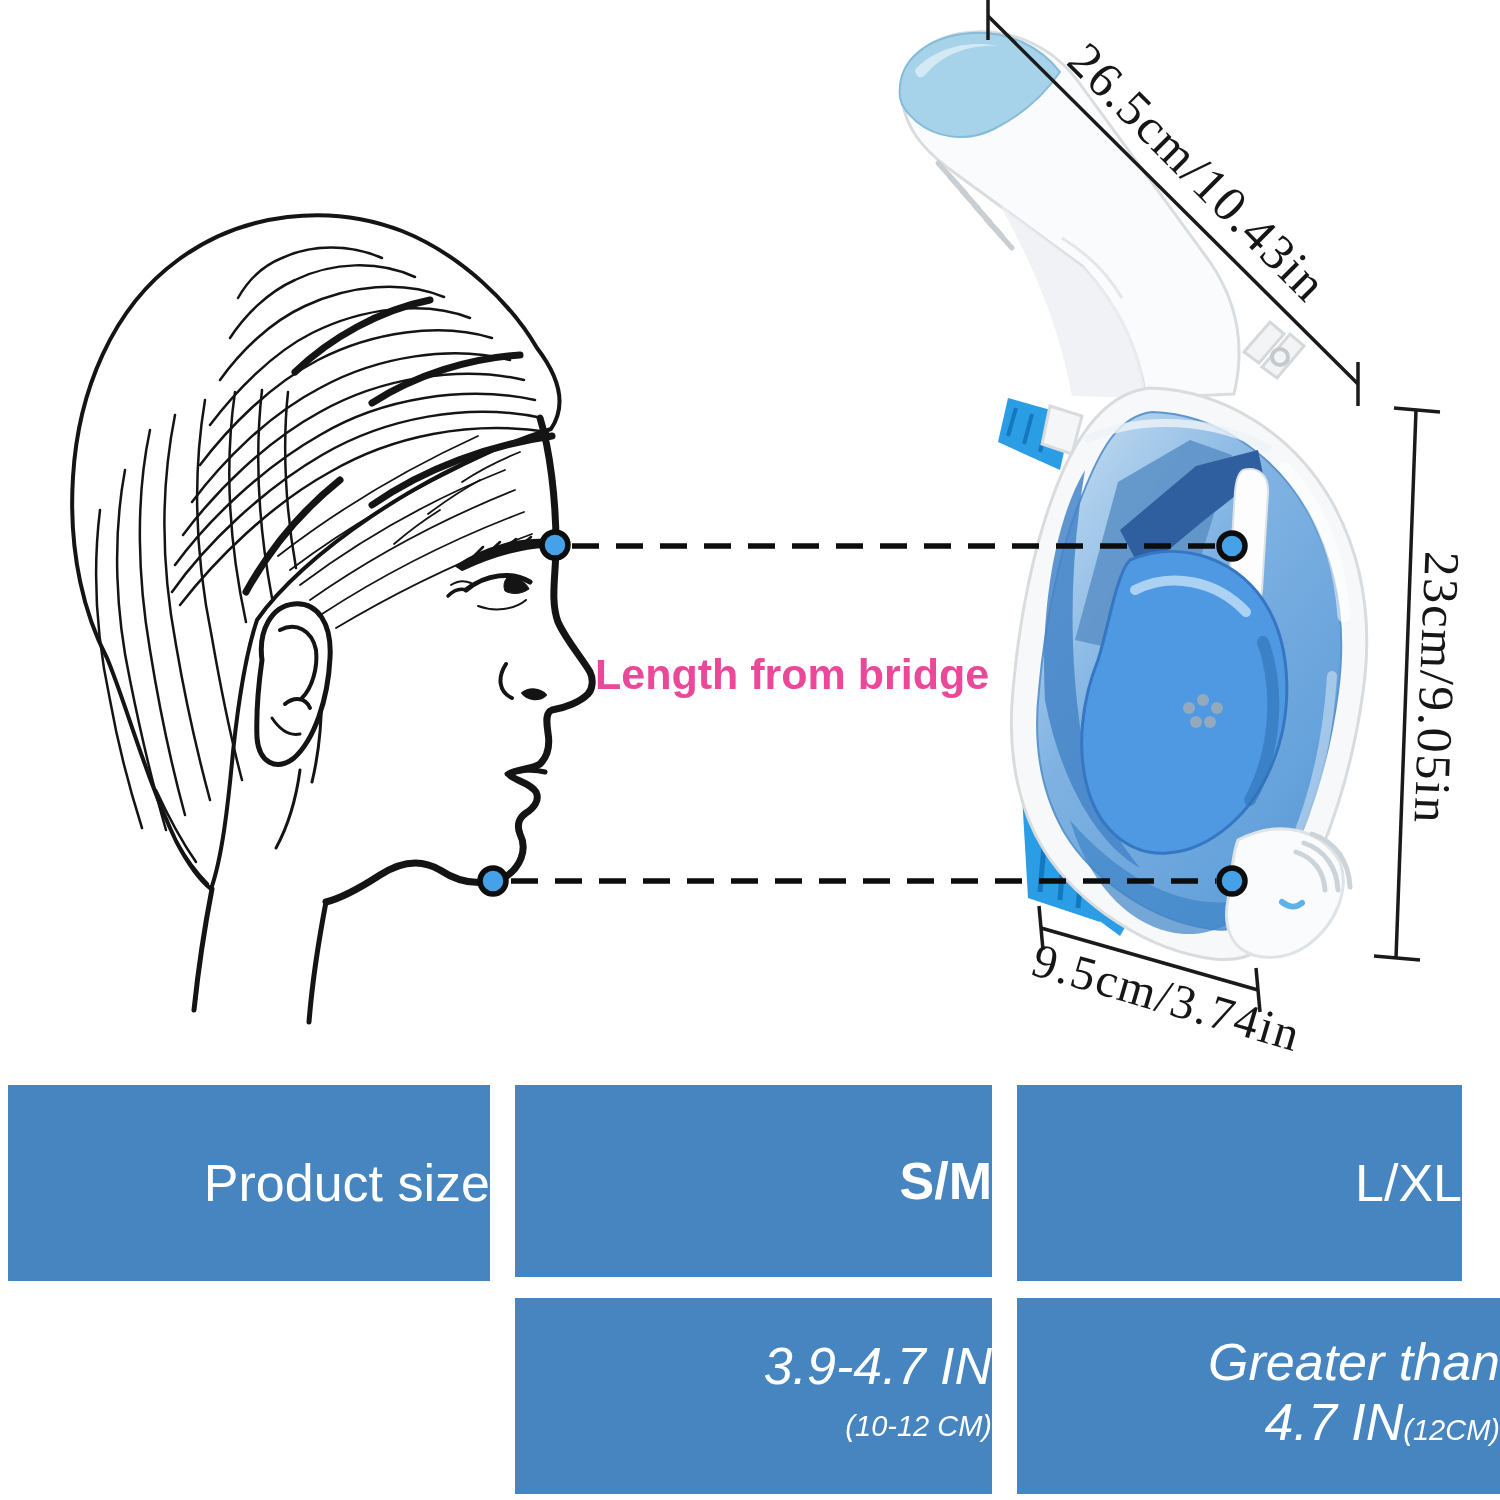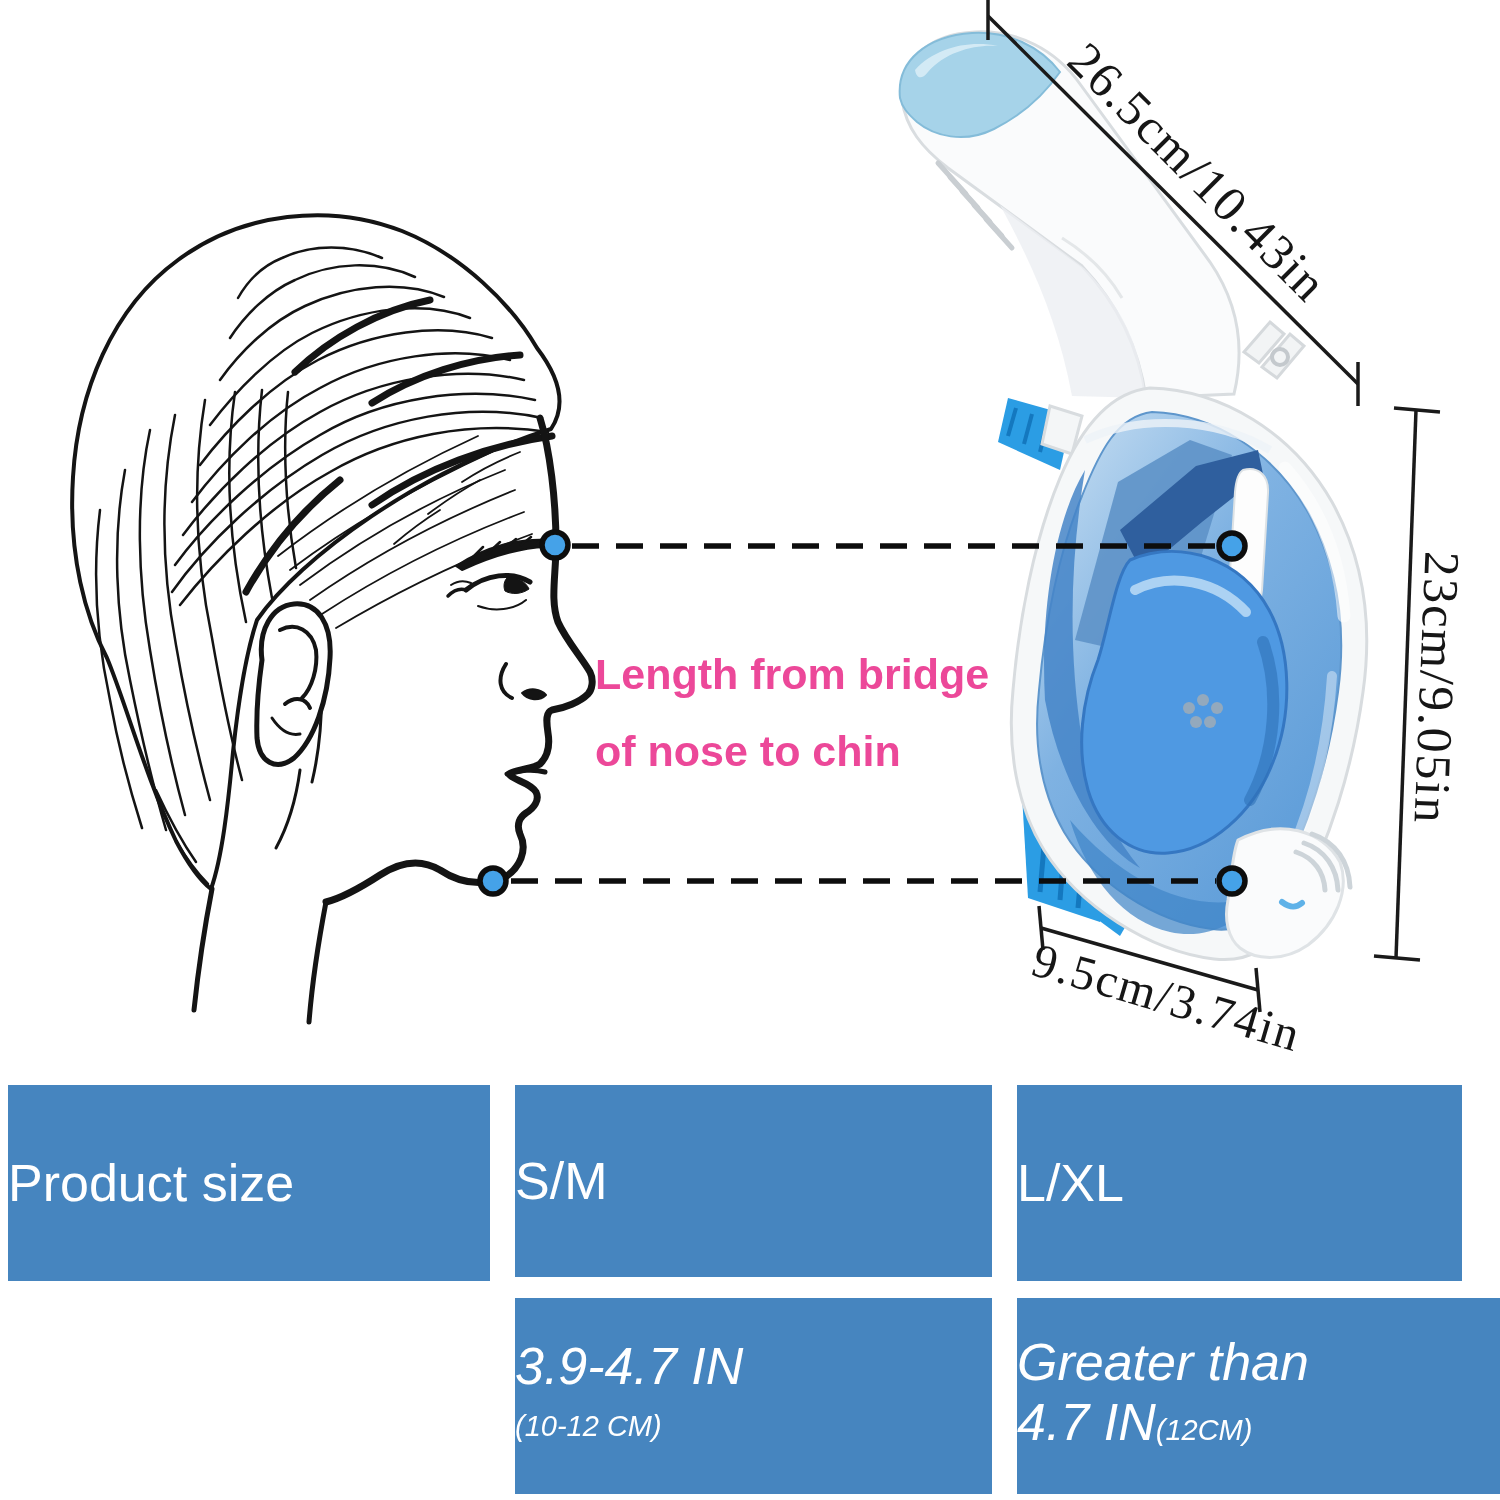--- a/index.html
+++ b/index.html
@@ -15,24 +15,24 @@
 
   
   .dim-label{position:absolute;color:#161616;font-family:"Liberation Serif",serif;
              font-size:50px;letter-spacing:2px;white-space:nowrap;transform-origin:center;}
   #dim-snorkel{left:1198px;top:172px;transform:translate(-50%,-50%) rotate(45deg);}
   #dim-height{left:1437px;top:688px;transform:translate(-50%,-50%) rotate(92.3deg);}
   #dim-width{left:1167px;top:997px;transform:translate(-50%,-50%) rotate(16.3deg);font-size:48px;}
 
   
   .cell{position:absolute;background:#4685bf;color:#ffffff;display:flex;flex-direction:column;
-        align-items:flex-start;justify-content:center;text-align:center;font-size:52px;line-height:60px;}
+        align-items:flex-end;justify-content:center;text-align:center;font-size:52px;line-height:60px;}
   .cell .small{font-size:29px;}
   #c-r1c1{left:8px;   top:1085px;width:482px;height:196px;}
-  #c-r1c2{left:515px; top:1085px;width:477px;height:192px;}
+  #c-r1c2{left:515px; top:1085px;width:477px;height:192px;font-weight:bold;}
   #c-r1c3{left:1017px;top:1085px;width:445px;height:196px;}
   #c-r2c1{left:8px;   top:1298px;width:482px;height:196px;}
   #c-r2c2{left:515px; top:1298px;width:477px;height:196px;font-style:italic;}
   #c-r2c3{left:1017px;top:1298px;width:483px;height:196px;font-style:italic;}
 </style>
 </head>
 <body>
 
 <div id="canvas">
 
@@ -291,21 +291,20 @@
     <path d="M1394,408 L1440,412"></path>
     <path d="M1374,956 L1420,960"></path>
 
     <path d="M1041,928 L1258,990"></path>
     <path d="M1039,906 L1043,950"></path>
     <path d="M1256,968 L1260,1012"></path>
   </g>
 </svg>
 
 <div class="note-line" id="note-l1">Length from bridge</div>
-<div class="note-line" id="note-l2">of nose to chin</div>
 
 <div class="dim-label" id="dim-snorkel">26.5cm/10.43in</div>
 <div class="dim-label" id="dim-height">23cm/9.05in</div>
 <div class="dim-label" id="dim-width">9.5cm/3.74in</div>
 
 <div class="cell" id="c-r1c1">
   <span>Product size</span>
 </div>
 <div class="cell" id="c-r1c2">
   <span>S/M</span>

